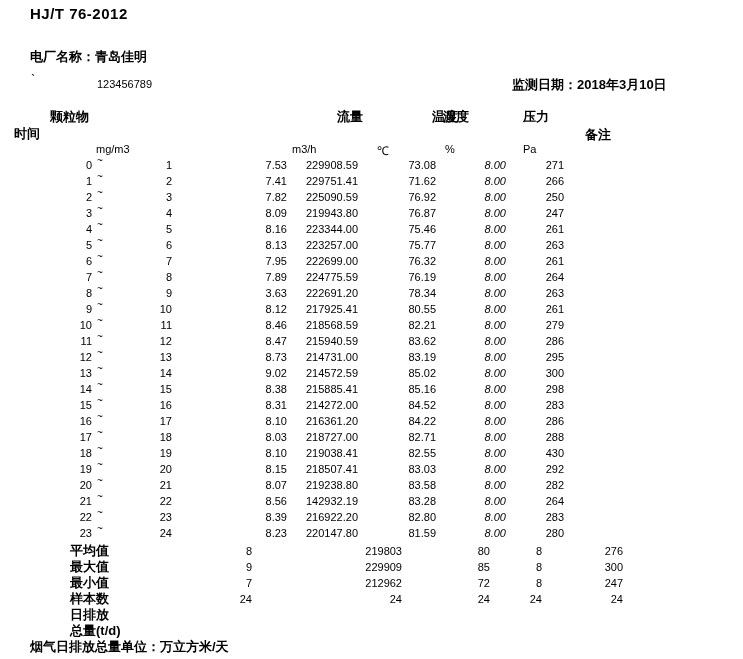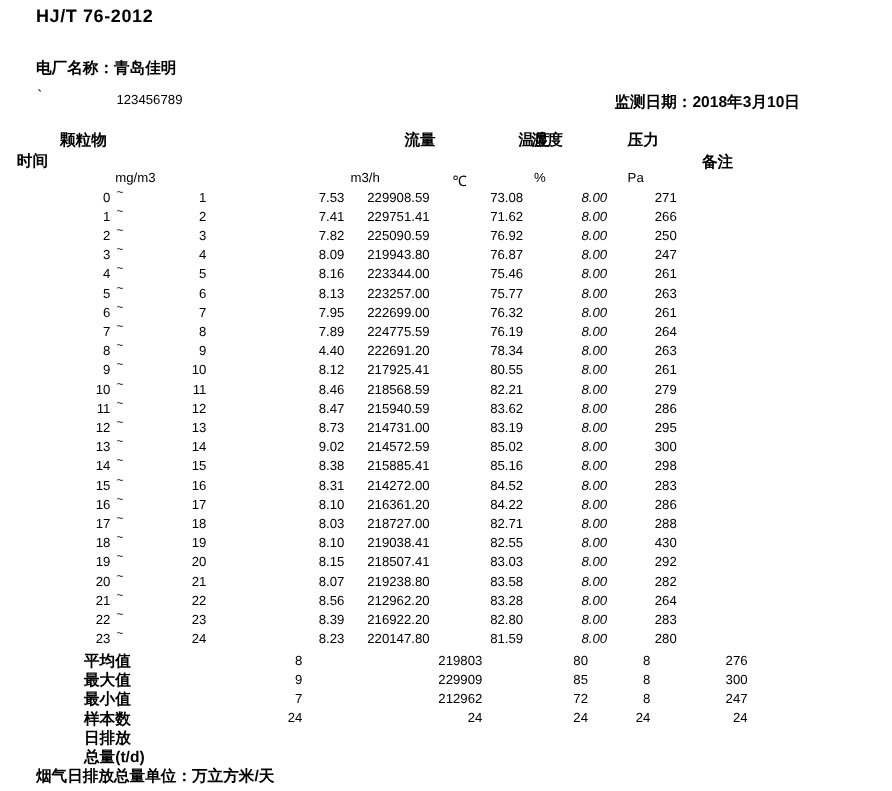--- a/index.html
+++ b/index.html
@@ -163,21 +163,21 @@
     <span class="c c-v2">224775.59</span>
     <span class="c c-v3">76.19</span>
     <span class="c c-v4">8.00</span>
     <span class="c c-v5">264</span>
   </div>
 
   <div class="drow">
     <span class="c c-start">8</span>
     <span class="c c-tilde">~</span>
     <span class="c c-end">9</span>
-    <span class="c c-v1">4.40</span>
+    <span class="c c-v1">3.63</span>
     <span class="c c-v2">222691.20</span>
     <span class="c c-v3">78.34</span>
     <span class="c c-v4">8.00</span>
     <span class="c c-v5">263</span>
   </div>
 
   <div class="drow">
     <span class="c c-start">9</span>
     <span class="c c-tilde">~</span>
     <span class="c c-end">10</span>
@@ -307,21 +307,21 @@
     <span class="c c-v3">83.58</span>
     <span class="c c-v4">8.00</span>
     <span class="c c-v5">282</span>
   </div>
 
   <div class="drow">
     <span class="c c-start">21</span>
     <span class="c c-tilde">~</span>
     <span class="c c-end">22</span>
     <span class="c c-v1">8.56</span>
-    <span class="c c-v2">212962.20</span>
+    <span class="c c-v2">142932.19</span>
     <span class="c c-v3">83.28</span>
     <span class="c c-v4">8.00</span>
     <span class="c c-v5">264</span>
   </div>
 
   <div class="drow">
     <span class="c c-start">22</span>
     <span class="c c-tilde">~</span>
     <span class="c c-end">23</span>
     <span class="c c-v1">8.39</span>

